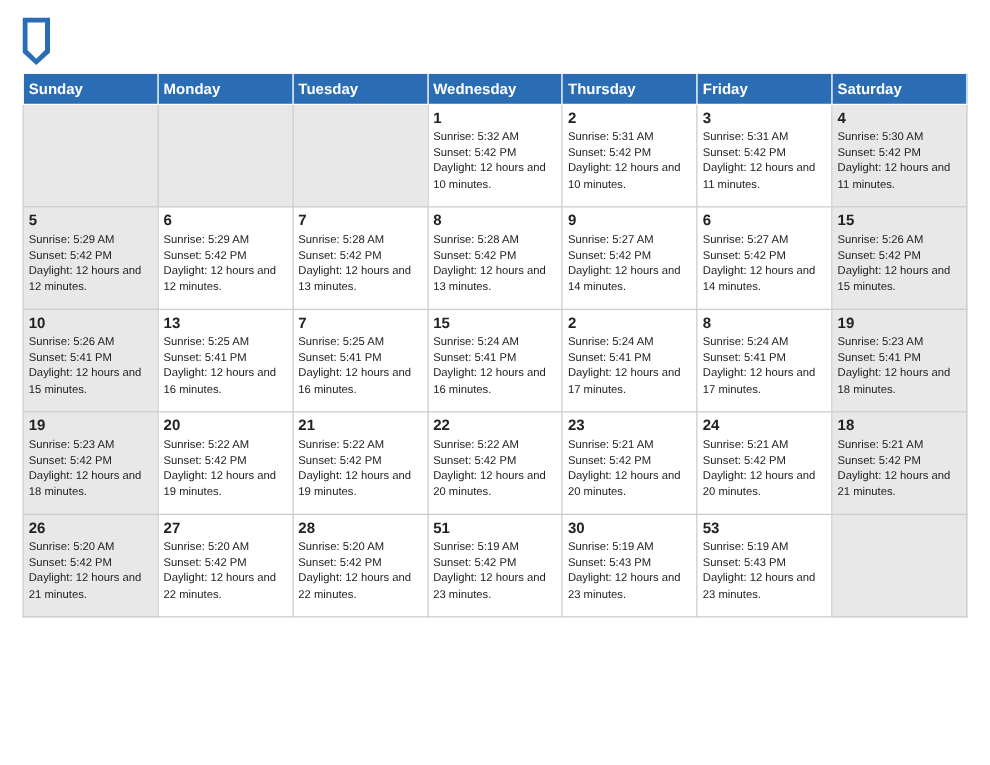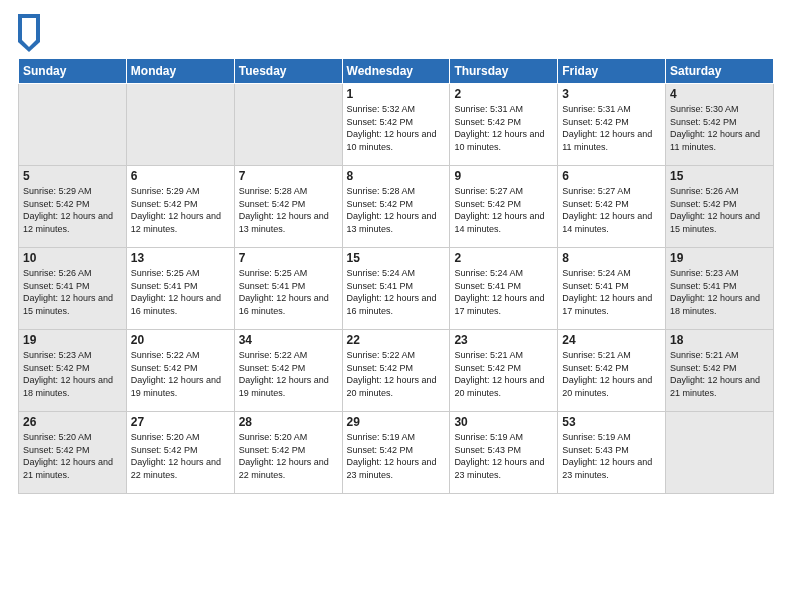--- a/index.html
+++ b/index.html
@@ -279,21 +279,21 @@
 and 18 minutes.</div>
           </td>
           <td>
             <div class="day-number">20</div>
             <div class="day-info">Sunrise: 5:22 AM
 Sunset: 5:42 PM
 Daylight: 12 hours
 and 19 minutes.</div>
           </td>
           <td>
-            <div class="day-number">34</div>
+            <div class="day-number">21</div>
             <div class="day-info">Sunrise: 5:22 AM
 Sunset: 5:42 PM
 Daylight: 12 hours
 and 19 minutes.</div>
           </td>
           <td>
             <div class="day-number">22</div>
             <div class="day-info">Sunrise: 5:22 AM
 Sunset: 5:42 PM
 Daylight: 12 hours
@@ -337,21 +337,21 @@
 and 22 minutes.</div>
           </td>
           <td>
             <div class="day-number">28</div>
             <div class="day-info">Sunrise: 5:20 AM
 Sunset: 5:42 PM
 Daylight: 12 hours
 and 22 minutes.</div>
           </td>
           <td>
-            <div class="day-number">29</div>
+            <div class="day-number">51</div>
             <div class="day-info">Sunrise: 5:19 AM
 Sunset: 5:42 PM
 Daylight: 12 hours
 and 23 minutes.</div>
           </td>
           <td>
             <div class="day-number">30</div>
             <div class="day-info">Sunrise: 5:19 AM
 Sunset: 5:43 PM
 Daylight: 12 hours

